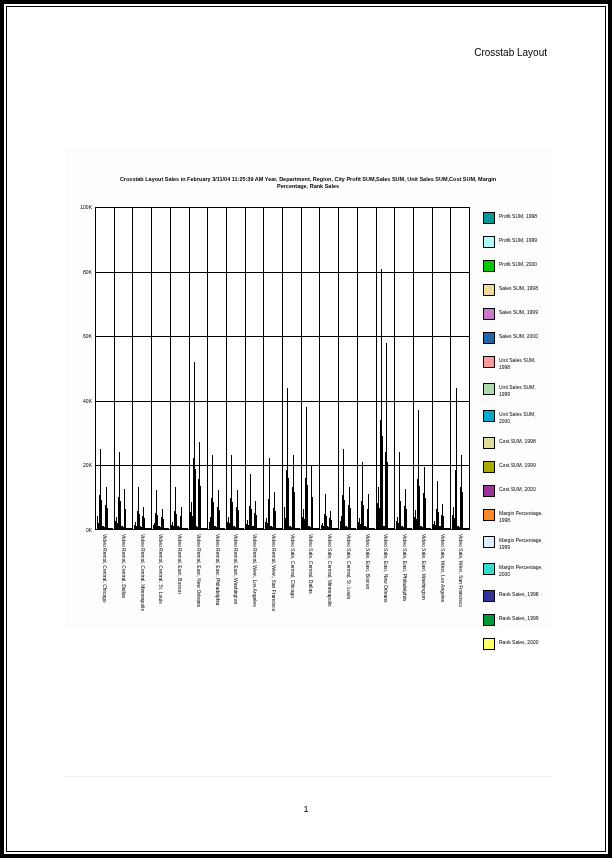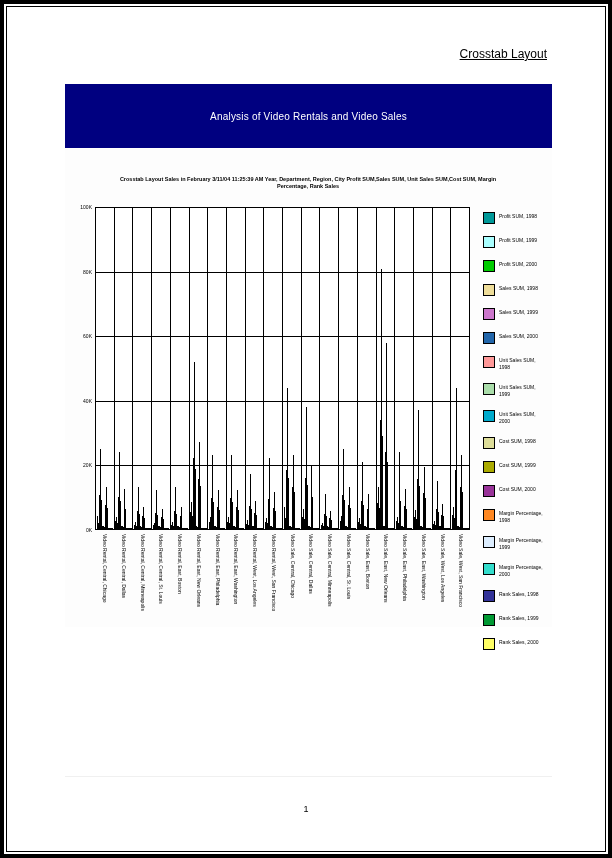--- a/index.html
+++ b/index.html
@@ -3,21 +3,21 @@
 <meta charset="utf-8">
 <style>
   html,body{margin:0;padding:0;}
   body{
     width:612px;height:858px;position:relative;background:#000;
     font-family:"Liberation Sans",sans-serif;
   }
   .frame{position:absolute;inset:4px;background:#fff;padding:2px;box-sizing:border-box;}
   .sheet{position:relative;width:100%;height:100%;border:1px solid #000;background:#fff;box-sizing:border-box;}
 
-  .header-label{position:absolute;top:40px;right:58px;font-size:12px;color:#000;text-decoration:underline;}
+  .header-label{position:absolute;top:40px;right:58px;font-size:10px;color:#000;}
 
   .banner{position:absolute;left:58px;top:77px;width:487px;height:64px;display:flex;align-items:center;justify-content:center;}
   .banner-title{font-size:10px;letter-spacing:.2px;}
 
   .chart-block{position:absolute;left:58px;top:142px;width:487px;height:478px;background:#fdfdfd;}
 
   .chart-title{position:absolute;left:20px;top:27px;width:446px;text-align:center;font-size:5.5px;font-weight:bold;color:#000;line-height:1.35;}
 
   .plot{position:absolute;left:30px;top:58px;width:375px;height:323px;border:1px solid #000;background:#fff;display:flex;box-sizing:border-box;}
   .gridline-h{position:absolute;left:0;width:100%;height:1px;background:#000;z-index:1;}
@@ -41,23 +41,20 @@
   .page-number{position:absolute;left:0;top:797px;width:100%;text-align:center;font-size:9px;color:#000;}
 </style>
 </head>
 <body>
 
 <div class="frame">
   <div class="sheet">
 
     <div class="header-label">Crosstab Layout</div>
 
-    <div class="banner" style="background: rgb(0, 0, 128); color: rgb(255, 255, 255);">
-      <div class="banner-title">Analysis of Video Rentals and Video Sales</div>
-    </div>
 
     <div class="chart-block">
       <div class="chart-title">
         <div>Crosstab Layout Sales in February 3/11/04 11:25:39 AM Year, Department, Region, City Profit SUM,Sales SUM, Unit Sales SUM,Cost SUM, Margin</div>
         <div>Percentage, Rank Sales</div>
       </div>
 
       <div class="y-axis">
           <div class="y-tick" style="top: -3px;">100K</div>
           <div class="y-tick" style="top: 61.6px;">80K</div>

